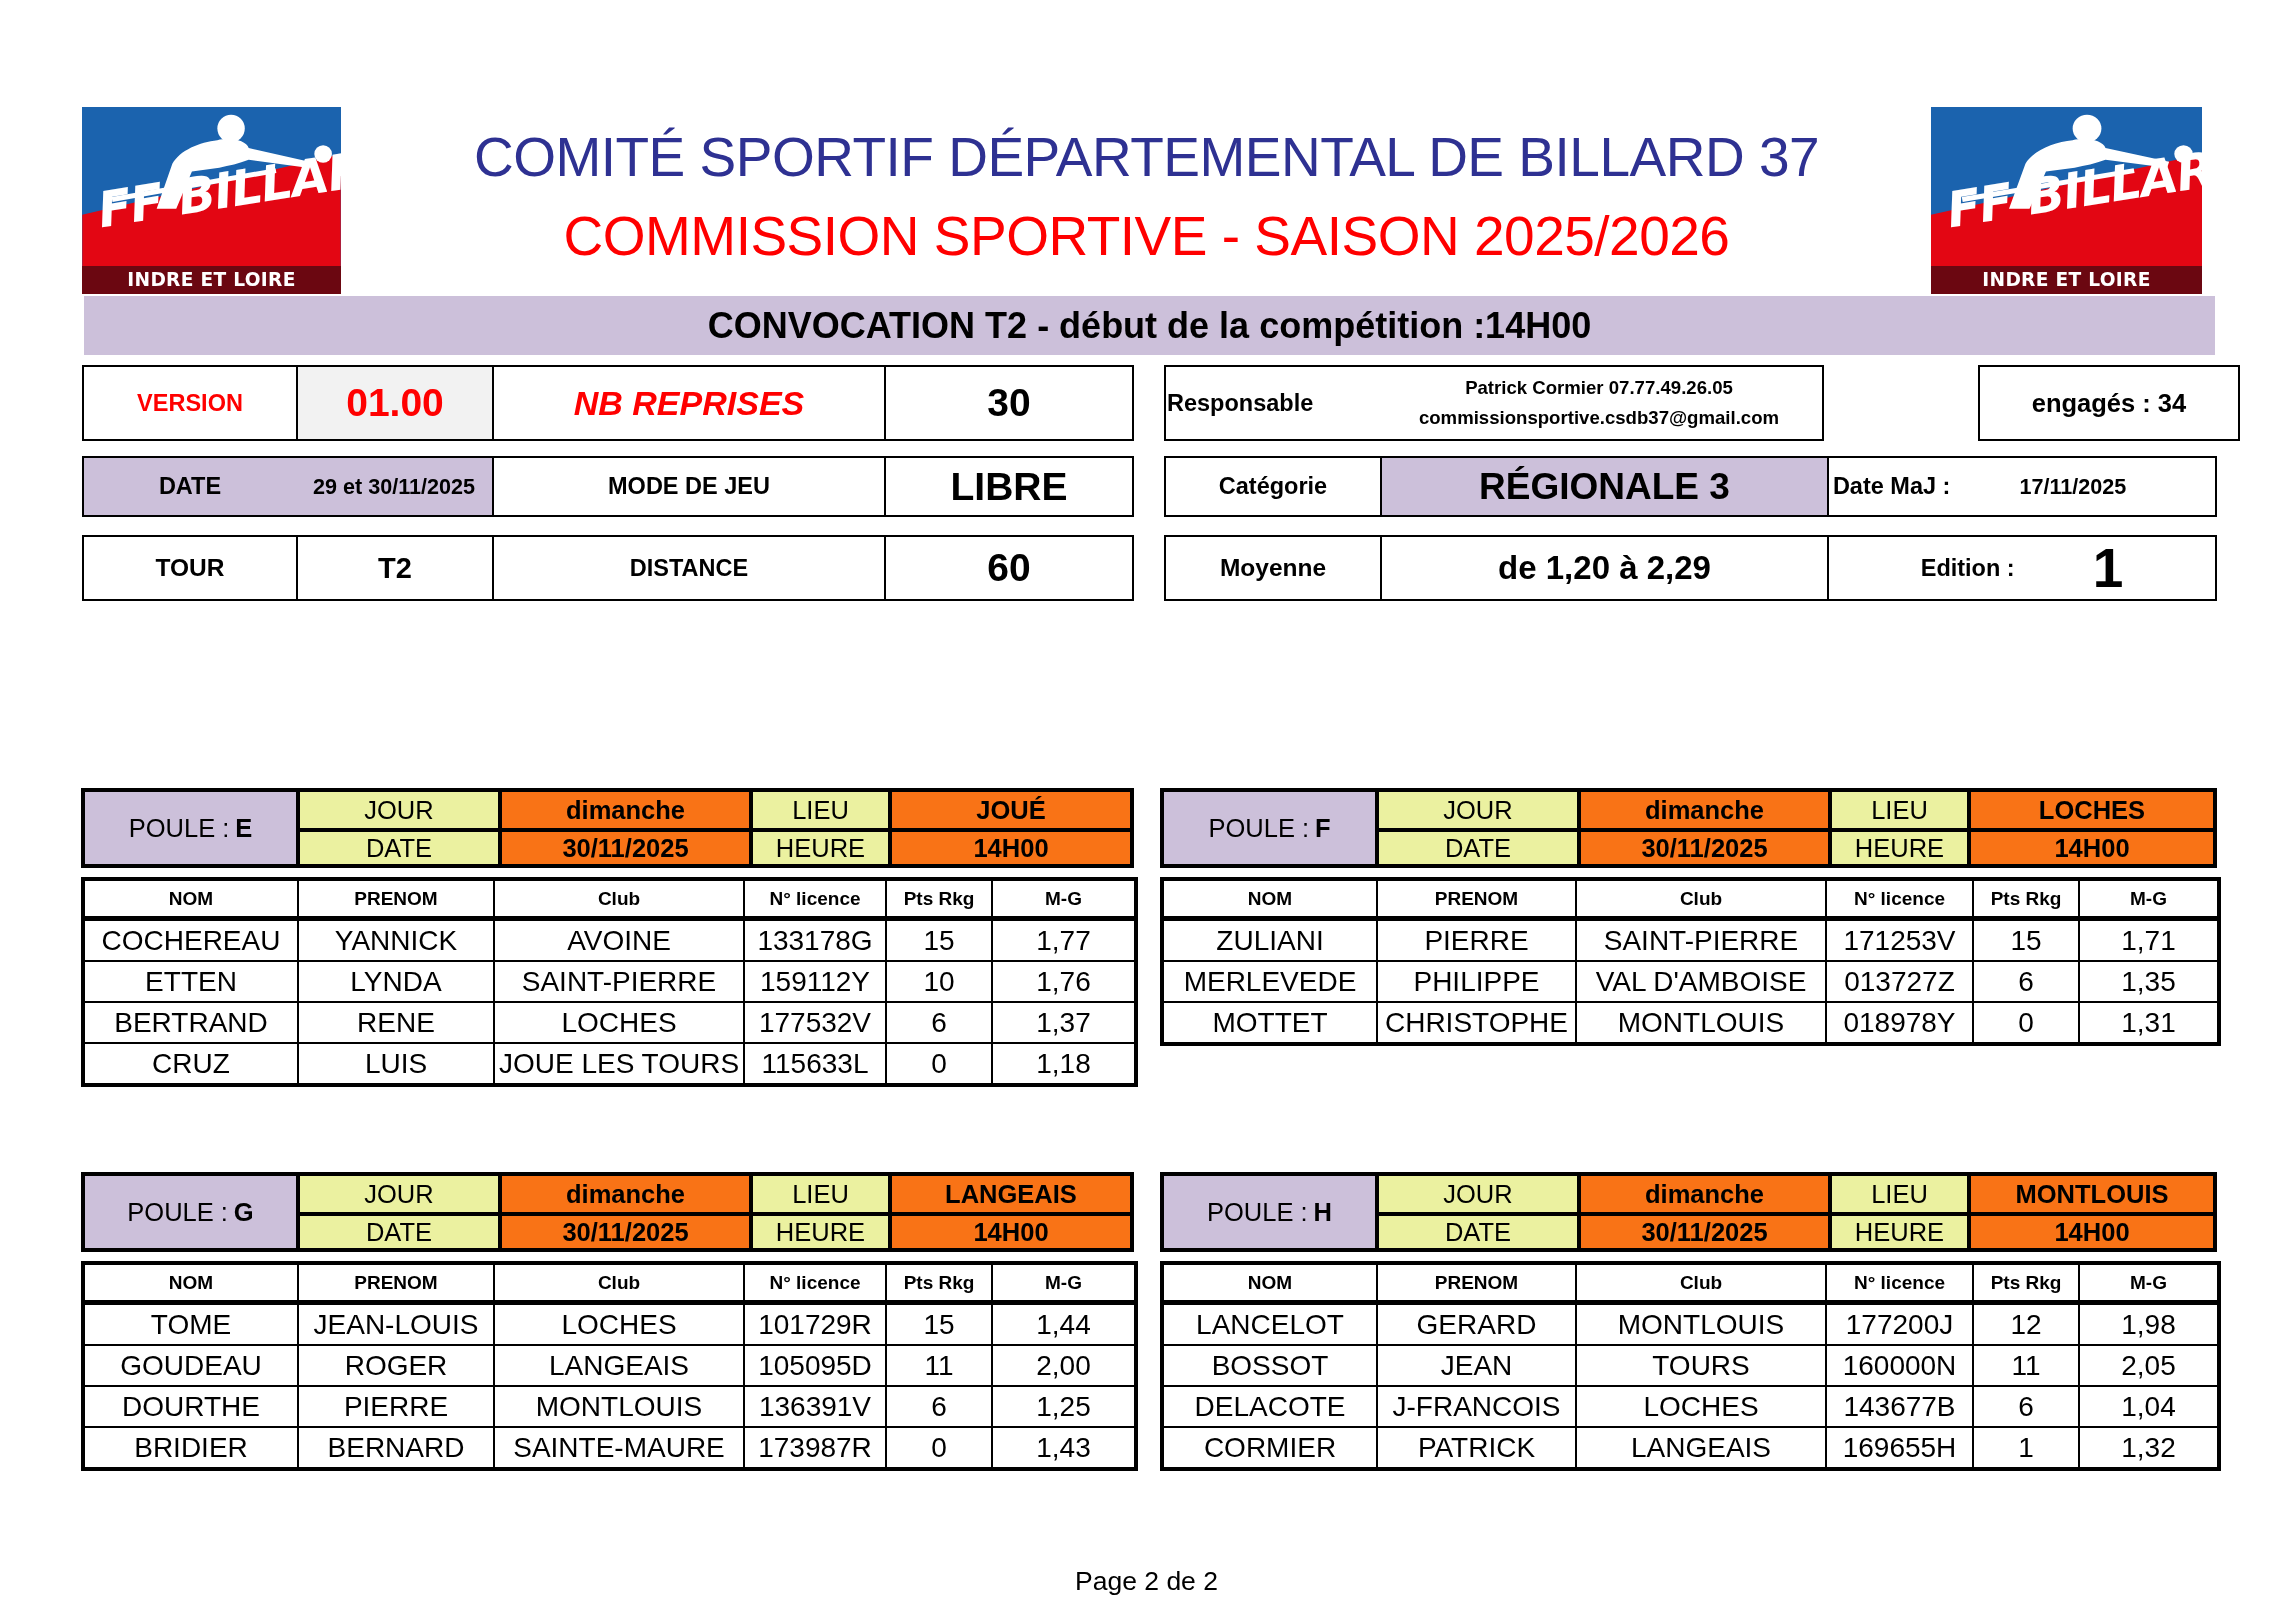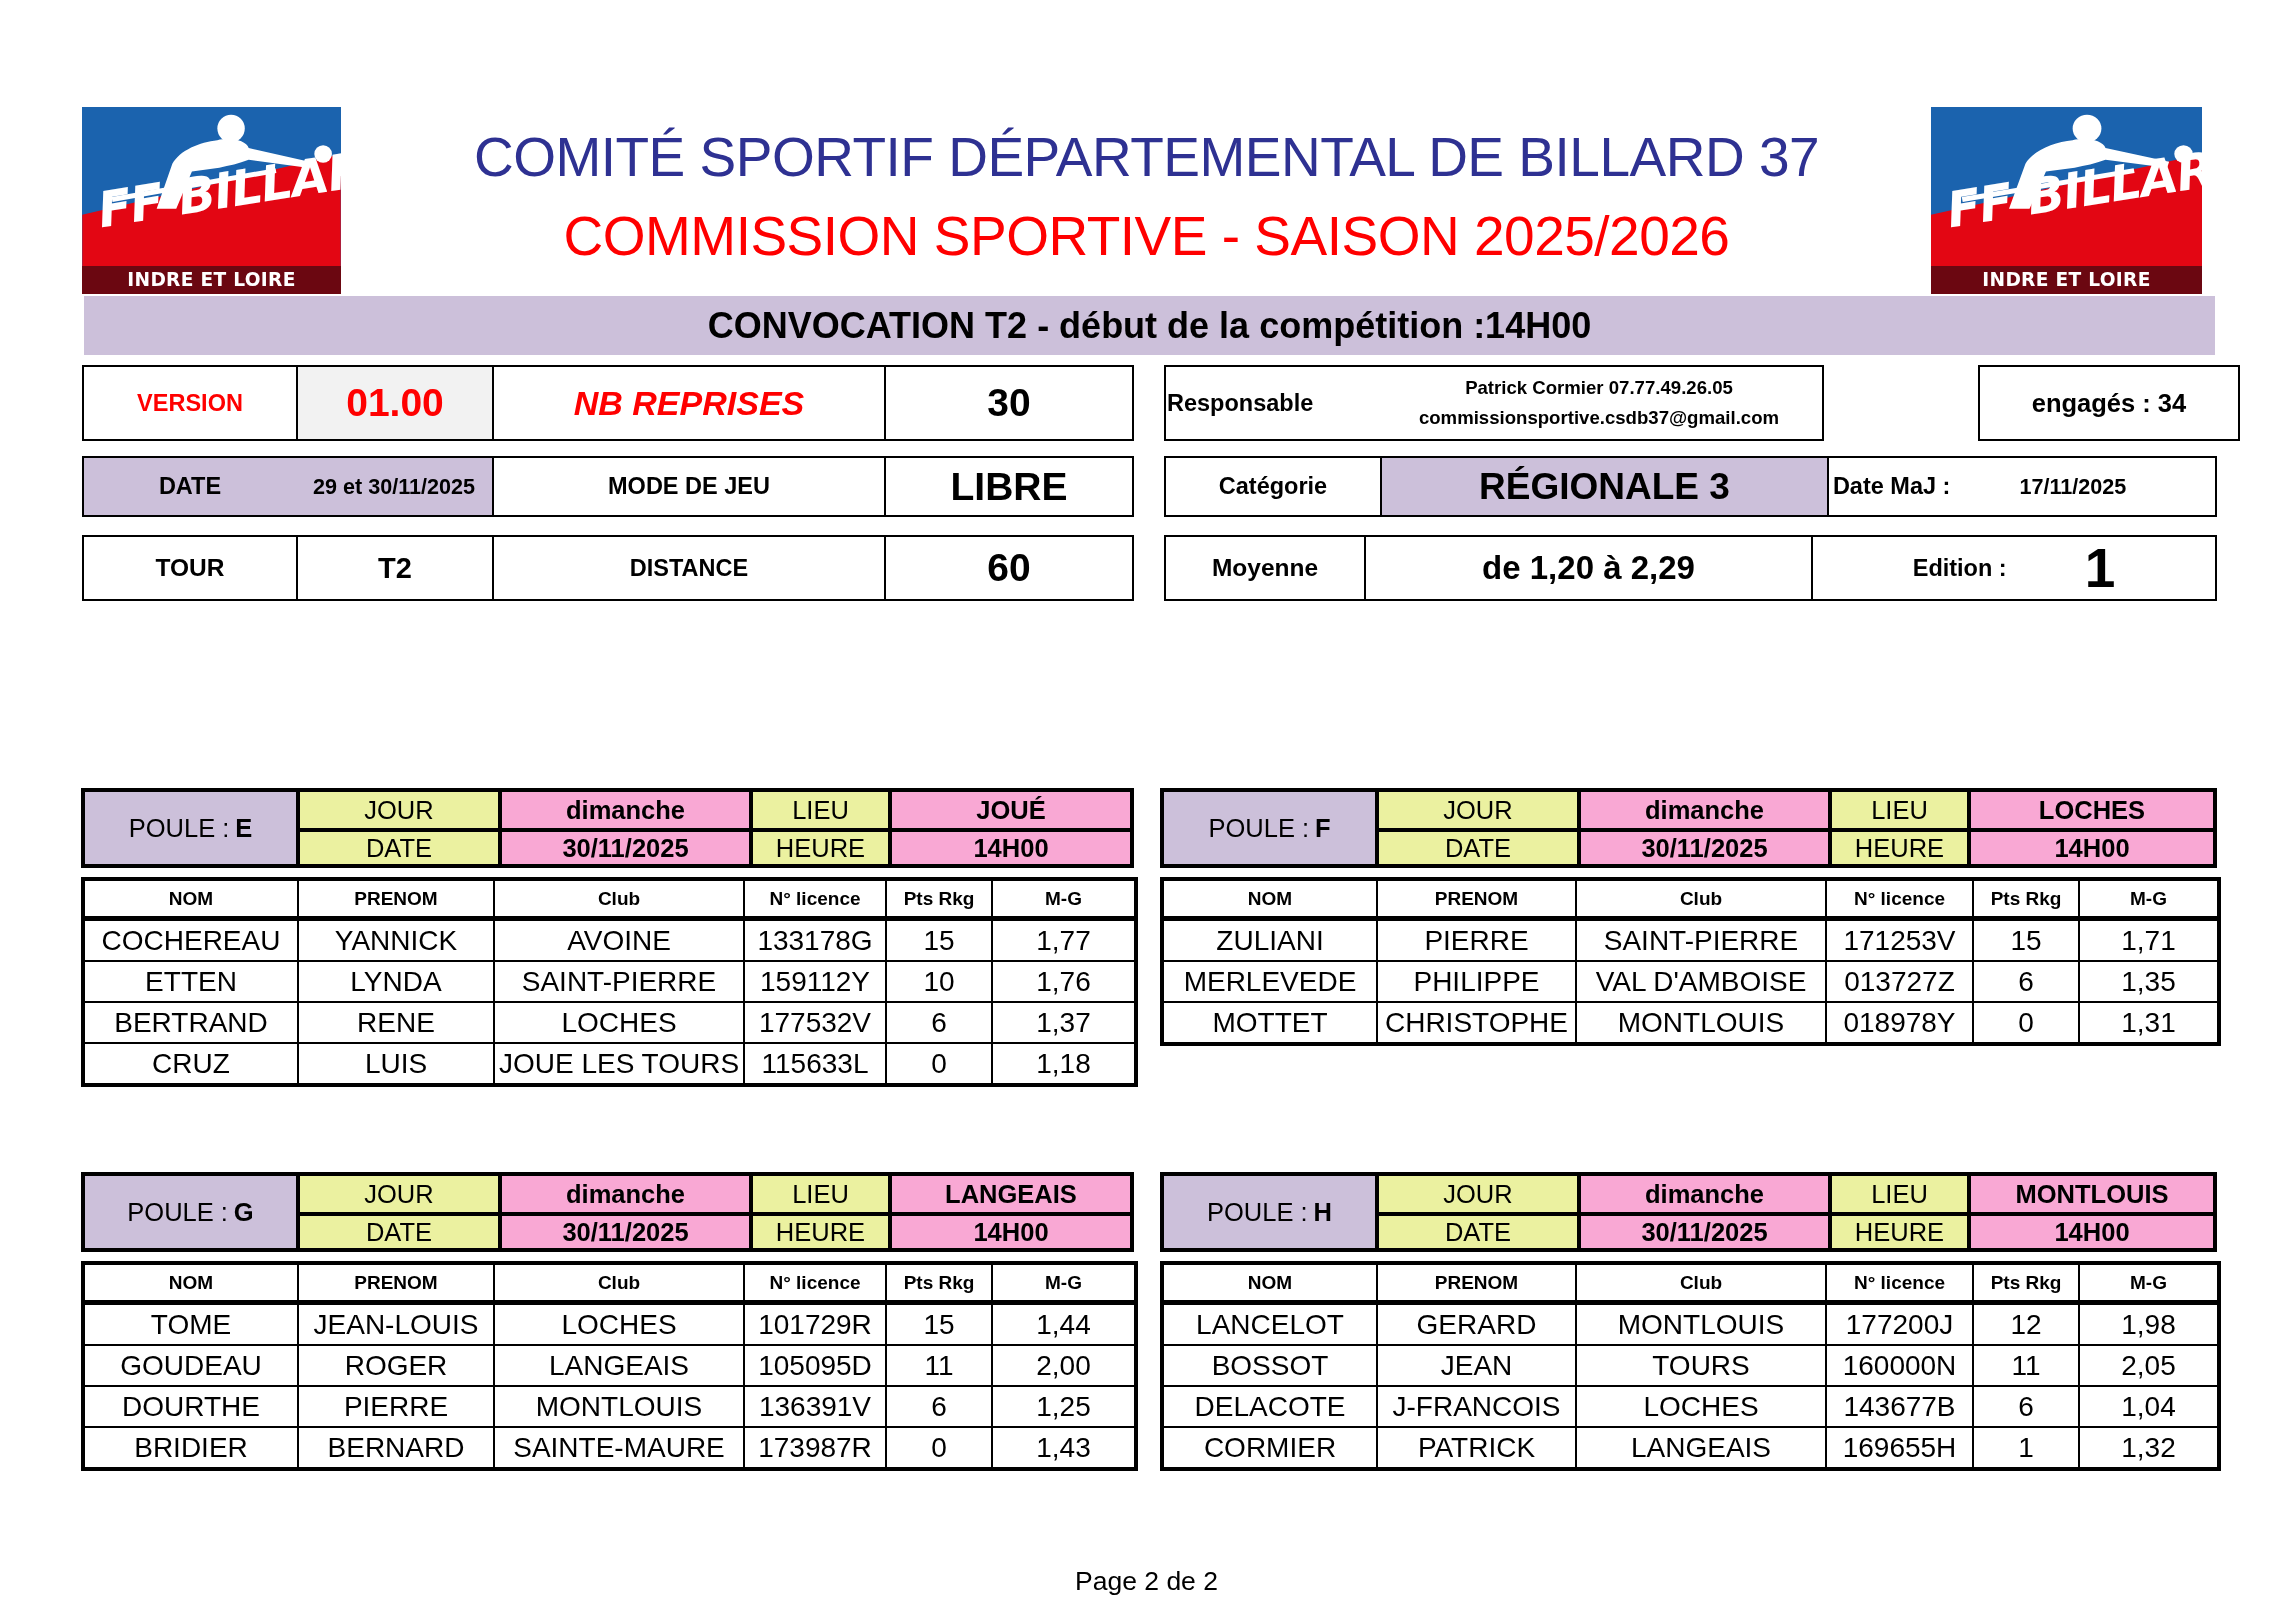--- a/index.html
+++ b/index.html
@@ -37,21 +37,21 @@
   .pool-head { position:absolute; border:4.9px solid #000; box-sizing:border-box; display:flex; height:80px; }
   .pool-label { background:#ccc0da; display:flex; align-items:center; justify-content:center;
                 font-size:25.5px; border-right:4.9px solid #000; box-sizing:border-box; }
   .pool-label b { margin-left:5.9px; }
   .pool-grid { display:grid; grid-template-rows:1fr 1fr; flex:1; }
   .pool-row { display:flex; }
   .pool-row + .pool-row { border-top:4.9px solid #000; }
   .pc { box-sizing:border-box; display:flex; align-items:center; justify-content:center; font-size:25.5px; }
   .pc + .pc { border-left:4.9px solid #000; }
   .green { background:#ebf1a0; }
-  .peach { background:#f9a8d4; font-weight:bold; }
+  .peach { background:#f97316; font-weight:bold; }
 
   table.players { position:absolute; border-collapse:collapse; box-sizing:border-box;
                   border:4.9px solid #000; table-layout:fixed; }
   table.players th, table.players td { border-left:2.9px solid #000; text-align:center; padding:0;
                   font-size:28px; white-space:nowrap; overflow:hidden; }
   table.players th:first-child, table.players td:first-child { border-left:none; }
   table.players th { font-weight:bold; height:35px; border-bottom:5.9px solid #000; font-size:19px; }
   table.players td { height:39px; border-top:2.9px solid #000; }
   table.players tr.first td { font-weight:normal; border-top:none;margin-top:20px; }
 
@@ -120,21 +120,21 @@
 </div>
 <div class="box" style="left:1164px; top:456px; width:1053px; height:61px;">
   <div class="cell" style="width:214px; font-size:23.5px;">Catégorie</div>
   <div class="cell purple" style="width:447px; font-size:37px;">RÉGIONALE 3</div>
   <div class="cell" style="flex:1; font-size:23.5px; justify-content:flex-start; padding-left:3.9px;">
     <span>Date MaJ :</span>
     <span style="margin-left:69px; font-size:21.6px;">17/11/2025</span>
   </div>
 </div>
 <div class="box" style="left:1164px; top:535px; width:1053px; height:66px;">
-  <div class="cell" style="width:198px; font-size:24.5px;">Moyenne</div>
+  <div class="cell" style="width:214px; font-size:24.5px;">Moyenne</div>
   <div class="cell" style="width:447px; font-size:33px;">de 1,20 à 2,29</div>
   <div class="cell" style="flex:1; font-size:23.5px;">
     <span>Edition :</span>
     <span style="margin-left:78px; font-size:55px;">1</span>
   </div>
 </div>
 
 <div id="pools">
     <div class="pool-head" style="left: 81px; top: 788px; width: 1053px;">
       <div class="pool-label" style="width:215px">

